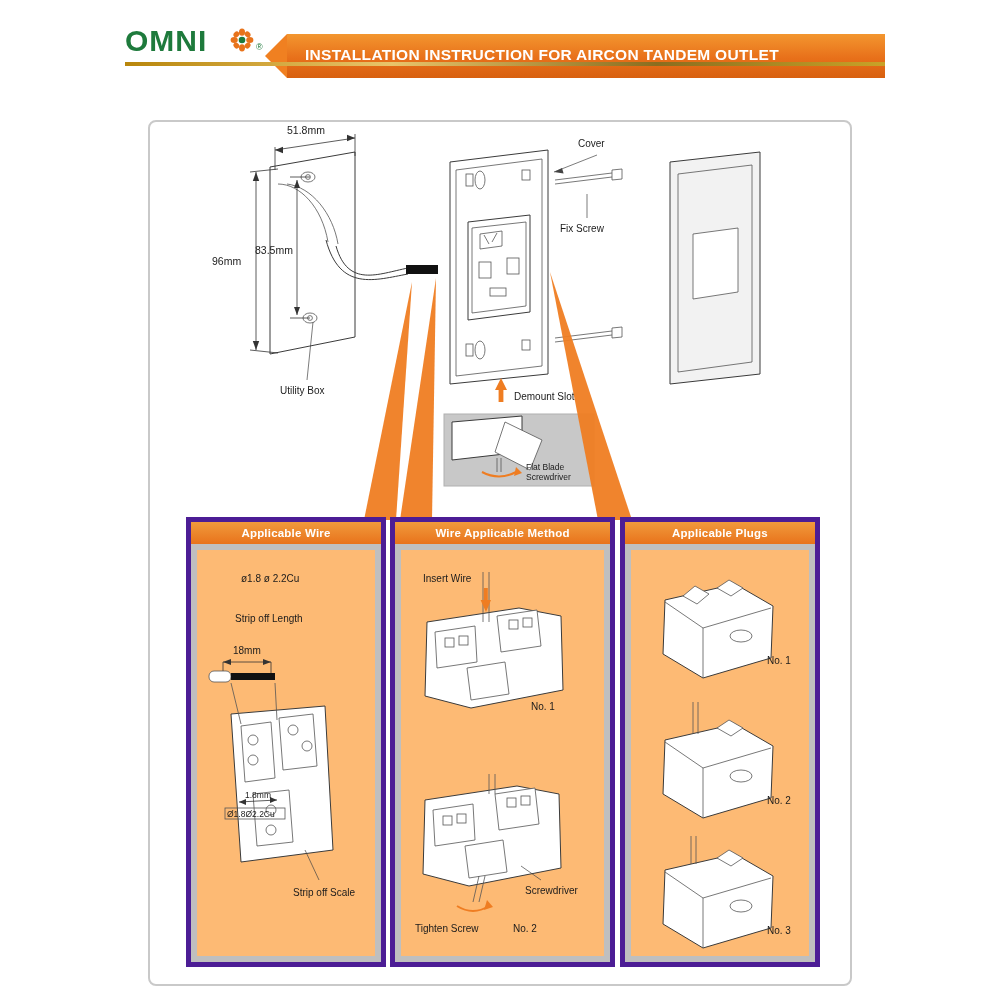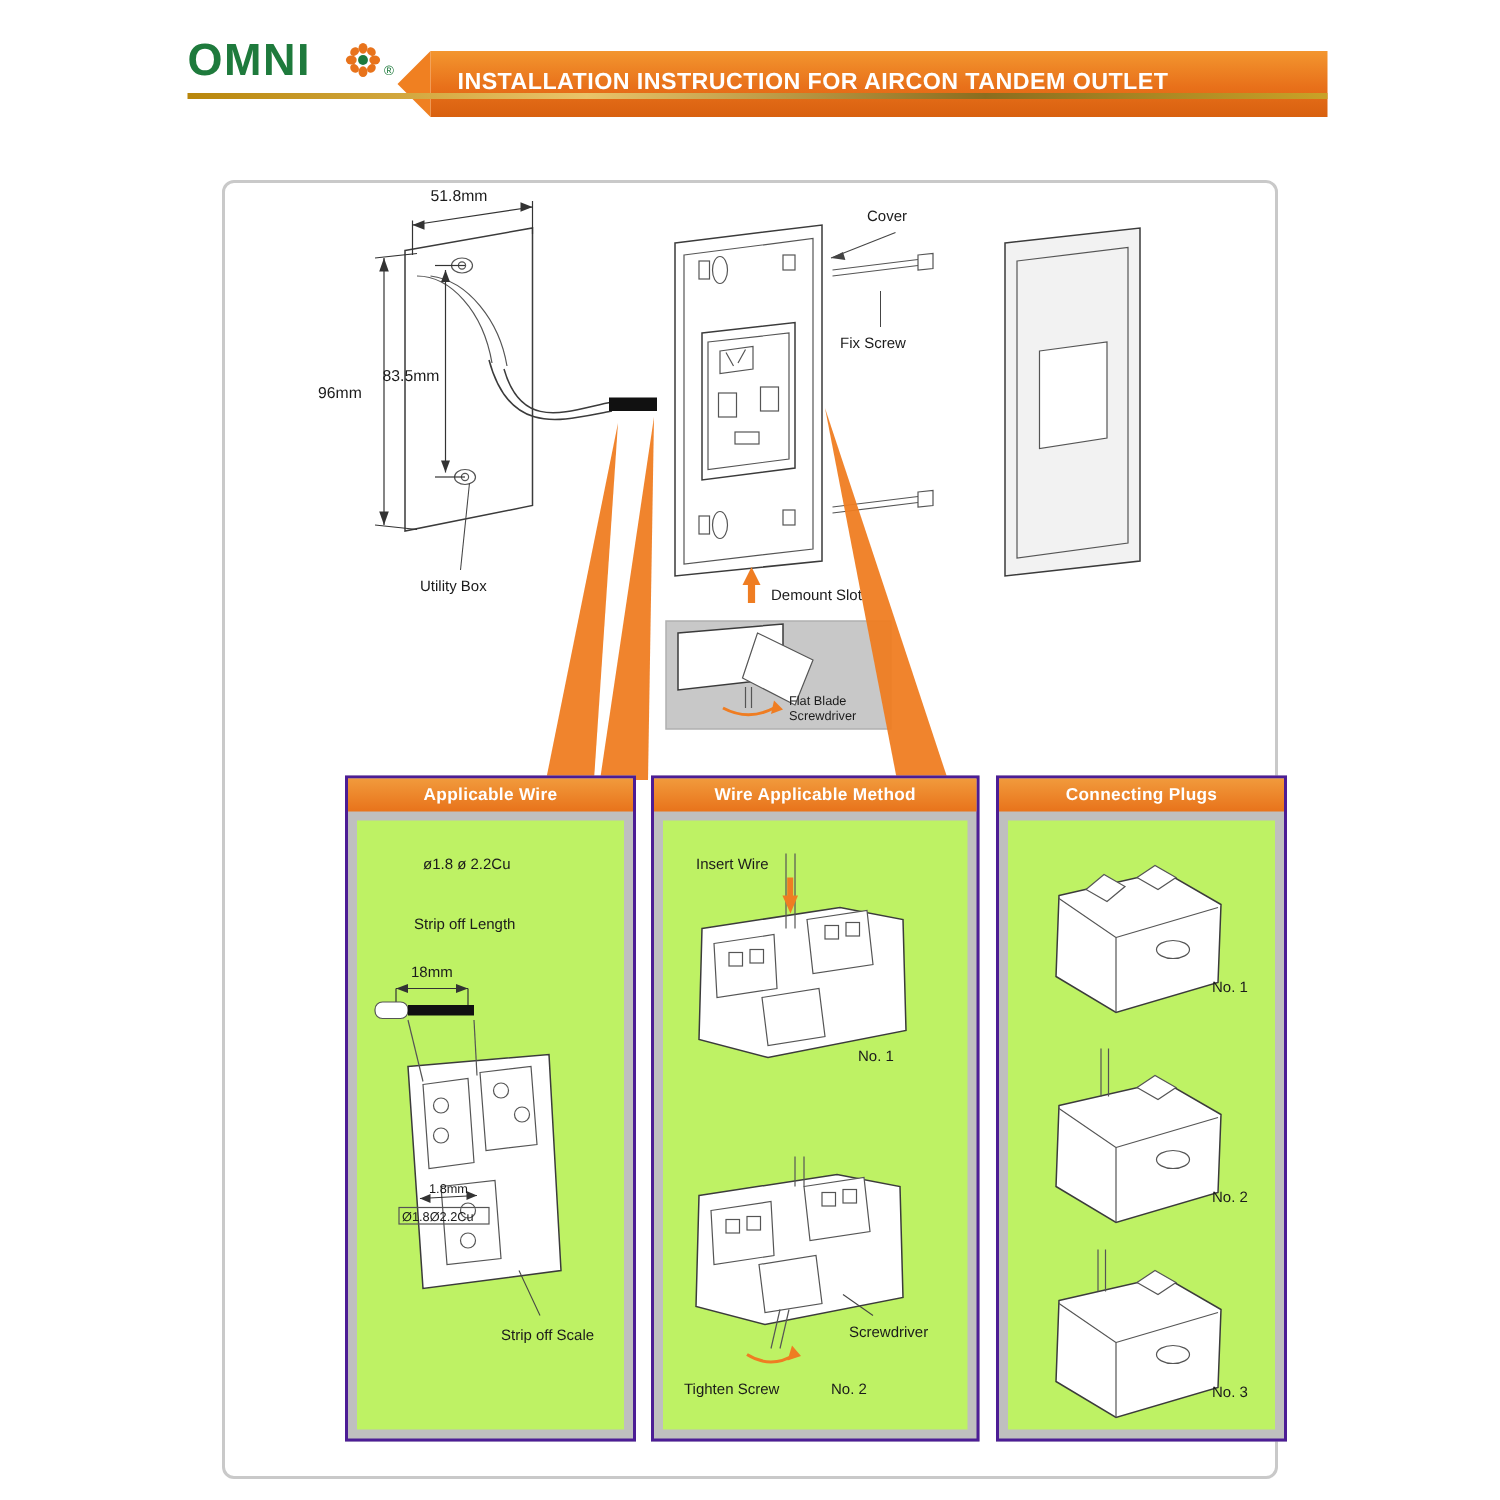--- a/index.html
+++ b/index.html
@@ -27,24 +27,24 @@
   .lead{fill:none;stroke:#444;stroke-width:.7;}
   .txt{font-family:"Liberation Sans",sans-serif;font-size:10px;fill:#1b1b1b;}
   .txt-s{font-family:"Liberation Sans",sans-serif;font-size:8.5px;fill:#1b1b1b;}
   .txt-dim{font-family:"Liberation Sans",sans-serif;font-size:10.5px;fill:#1b1b1b;}
   .fillwhite{fill:#ffffff;}
   .fillgrey{fill:#f2f2f2;}
   .orange{fill:#ef7d22;}
   .orange-s{stroke:#ef7d22;fill:none;stroke-width:2;}
 
   
-  .panel{position:absolute;background:#bfbfbf;border:2px solid #4c1d95;margin-left:44px;}
+  .panel{position:absolute;background:#bfbfbf;border:5px solid #4c1d95;}
   .panel-hd{position:absolute;left:0;top:0;right:0;height:22px;background:linear-gradient(180deg,#f19a3c,#e8731b);display:flex;align-items:center;justify-content:center;}
   .panel-hd span{color:#fff;font-size:11.5px;font-weight:bold;letter-spacing:.2px;}
-  .panel-body{position:absolute;left:6px;top:28px;right:6px;bottom:6px;background:#bef264;}
+  .panel-body{position:absolute;left:6px;top:28px;right:6px;bottom:6px;background:#fdba74;}
 </style>
 </head>
 <body>
 
 <div class="page">
 
   <div class="header">
     <div class="brand">
       <div class="omni">OMNI</div>
       <svg class="flower" viewBox="0 0 24 24" width="24" height="24">
@@ -284,21 +284,21 @@
             <line class="ln-thin" x1="84" y1="326" x2="78" y2="352"></line>
             <text class="txt" x="14" y="382">Tighten Screw</text>
             <text class="txt" x="112" y="382">No. 2</text>
           </g>
         </svg>
       </div>
     </div>
 
     <div class="panel" style="left:470px;top:395px;width:190px;height:440px;">
       <div class="panel-hd">
-        <span>Connecting Plugs</span>
+        <span>Applicable Plugs</span>
       </div>
       <div class="panel-body">
         <svg width="178" height="405" viewBox="0 0 178 405">
 
           <g>
             <path class="ln fillwhite" d="M34 50 L104 34 L142 56 L140 108 L72 128 L32 104 Z"></path>
             <path class="ln-thin" d="M72 128 L72 78 L34 52"></path>
             <path class="ln-thin" d="M72 78 L140 58"></path>
             <path class="ln-thin fillwhite" d="M52 46 L64 36 L78 44 L66 54 Z"></path>
             <path class="ln-thin fillwhite" d="M86 38 L98 30 L112 38 L100 46 Z"></path>

